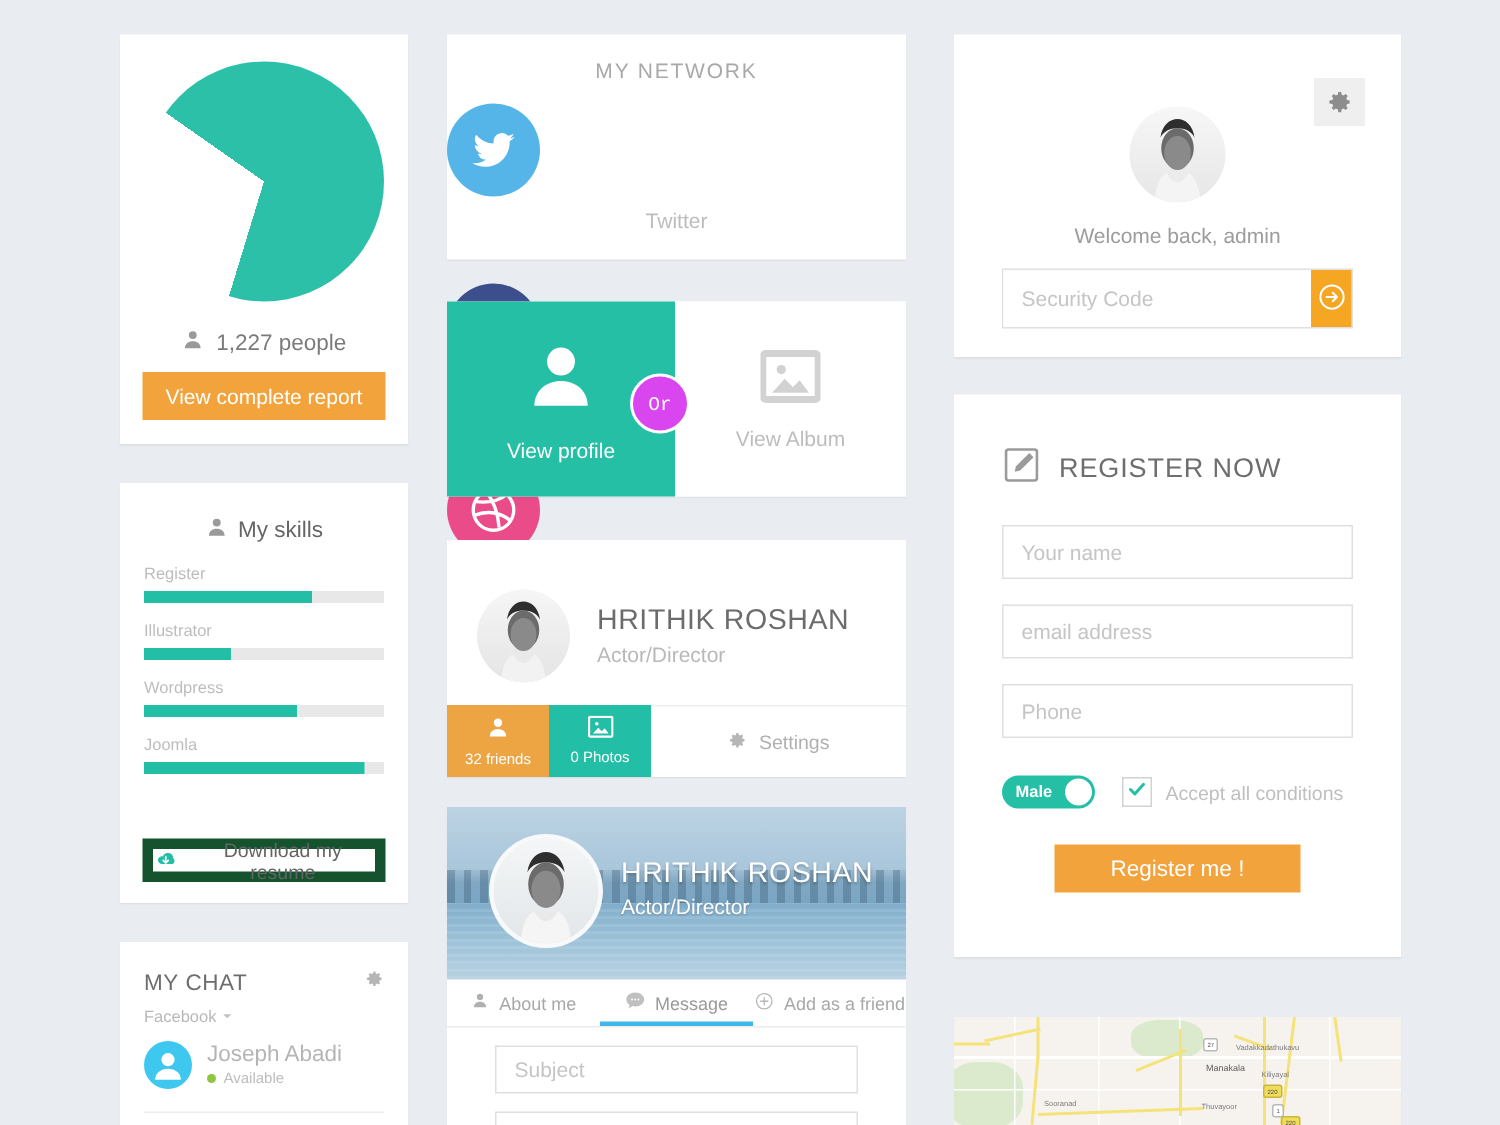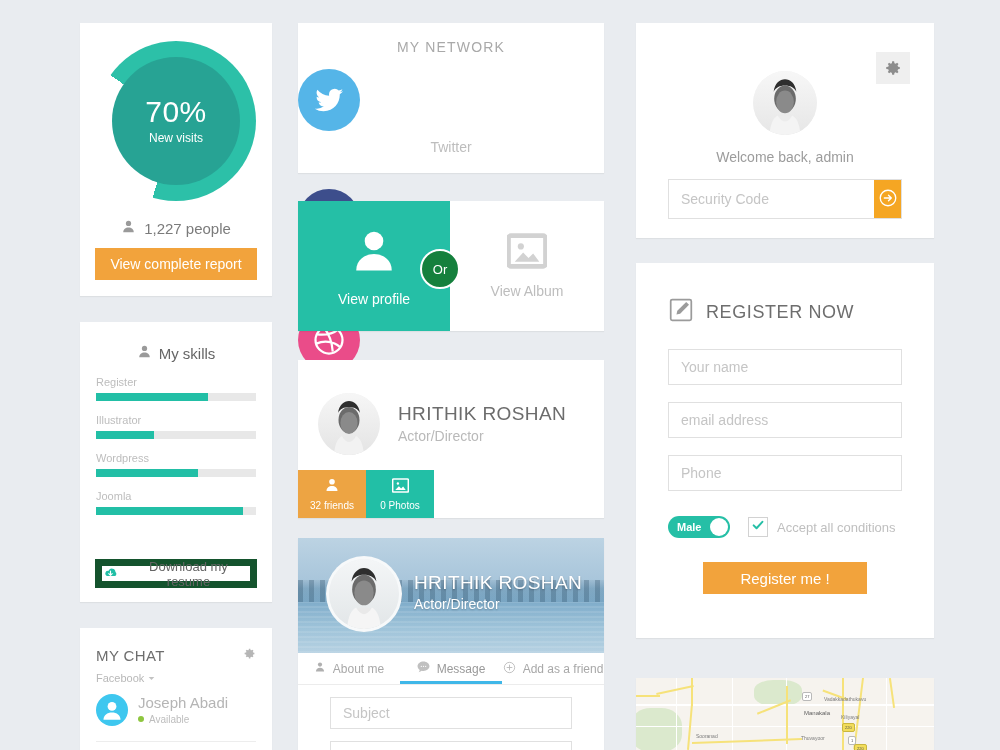--- a/index.html
+++ b/index.html
@@ -79,22 +79,22 @@
   .net-circle { width: 62px; height: 62px; border-radius: 50%; display: flex; align-items: center; justify-content: center; color: #fff; }
   .net-label { font-size: 14px; color: #bdbdbd; margin-top: 8px; }
 
   
   #card-split { left: 298px; top: 201px; width: 306px; height: 130px; display: flex; }
   .split-left { width: 152px; background: #25bfa6; position: relative; display: flex; flex-direction: column; align-items: center; justify-content: center; cursor: pointer; }
   .split-right { flex: 1; background: #fff; display: flex; flex-direction: column; align-items: center; justify-content: center; cursor: pointer; }
   .split-label { font-size: 14px; margin-top: 10px; }
   .or-badge {
     position: absolute; left: 122px; top: 48px; width: 40px; height: 40px; border-radius: 50%;
-    background: #15803d; border: 2px solid #ffffff; color: #fff; font-size: 13px;
-    display: flex; align-items: center; justify-content: center; z-index: 3;
+    background: #d946ef; border: 2px solid #ffffff; color: #fff; font-size: 13px;
+    display: flex; align-items: center; justify-content: center; z-index: 3; font-family: Liberation Mono, monospace;
   }
 
   
   #card-profile { left: 298px; top: 360px; width: 306px; height: 158px; }
   .pf-top { display: flex; align-items: center; gap: 18px; padding: 17px 0 0 20px; height: 110px; }
   .pf-ava { width: 62px; height: 62px; border-radius: 50%; overflow: hidden; flex: 0 0 auto; background: #f2f2f2; }
   .pf-name { font-size: 19px; color: #6c6c6c; letter-spacing: .4px; }
   .pf-role { font-size: 14px; color: #b9b9b9; margin-top: 3px; }
   .pf-stats { display: flex; height: 48px; }
   .stat { width: 68px; display: flex; flex-direction: column; align-items: center; justify-content: center; color: #fff; cursor: pointer; }
@@ -165,24 +165,20 @@
   .greenblob { position: absolute; background: #dbe9cd; border-radius: 40%; }
 </style>
 </head>
 <body>
 
 <div class="stage">
 
   <div class="card" id="card-visits">
     <div class="donut-wrap">
       <div class="donut-ring" style="background: conic-gradient(from 305deg, rgb(44, 192, 168) 0deg, rgb(44, 192, 168) 252deg, rgba(0, 0, 0, 0) 252deg, rgba(0, 0, 0, 0) 360deg);"></div>
-      <div class="donut-hole">
-        <div class="donut-pct">70%</div>
-        <div class="donut-sub">New visits</div>
-      </div>
     </div>
     <div class="people-row">
       <span>
         <svg width="15" height="15" viewBox="0 0 24 24" fill="#9a9a9a">
             <circle cx="12" cy="7" r="4.2"></circle>
             <path d="M3.6 21c0-4.6 3.8-7.4 8.4-7.4s8.4 2.8 8.4 7.4z"></path>
           </svg>
       </span>
       <span>1,227 people</span>
     </div>
@@ -366,20 +362,29 @@
       </div>
       <div class="stat" id="st2" style="background: rgb(34, 191, 166);">
         <span>
           <svg width="17" height="15" viewBox="0 0 26 22" fill="#ffffff">
               <rect x="1" y="1" width="24" height="20" rx="1.5" fill="none" stroke="#fff" stroke-width="2.4"></rect>
               <circle cx="9" cy="8" r="1.8"></circle>
               <path d="M5 18l5.5-6 3.5 3.6 3-3 4 5.4z"></path>
             </svg>
         </span>
         <span class="stat-val">0 Photos</span>
+      </div>
+      <div class="pf-settings">
+        <span>
+          <svg width="13" height="13" viewBox="0 0 24 24" fill="#b6b6b6">
+              <path d="M12 8.4a3.6 3.6 0 1 0 0 7.2 3.6 3.6 0 0 0 0-7.2zm0 5.6a2 2 0 1 1 0-4 2 2 0 0 1 0 4z"></path>
+              <path d="M21 13.3v-2.6l-2.3-.4a6.9 6.9 0 0 0-.7-1.7l1.3-1.9-1.8-1.8-1.9 1.3a6.9 6.9 0 0 0-1.7-.7L13.5 3h-2.6l-.4 2.5a6.9 6.9 0 0 0-1.7.7L6.9 4.9 5.1 6.7l1.3 1.9a6.9 6.9 0 0 0-.7 1.7L3 10.7v2.6l2.7.4c.16.6.4 1.17.7 1.7l-1.3 1.9 1.8 1.8 1.9-1.3c.53.3 1.1.54 1.7.7l.4 2.5h2.6l.4-2.5c.6-.16 1.17-.4 1.7-.7l1.9 1.3 1.8-1.8-1.3-1.9c.3-.53.54-1.1.7-1.7z"></path>
+            </svg>
+        </span>
+        <span>Settings</span>
       </div>
     </div>
   </div>
 
   <div class="card" id="card-cover">
     <div class="cover-img">
       <div class="cover-palm"></div>
       <div class="cover-water"></div>
       <div class="cover-ava">
         <svg width="70" height="70" viewBox="0 0 62 62">

